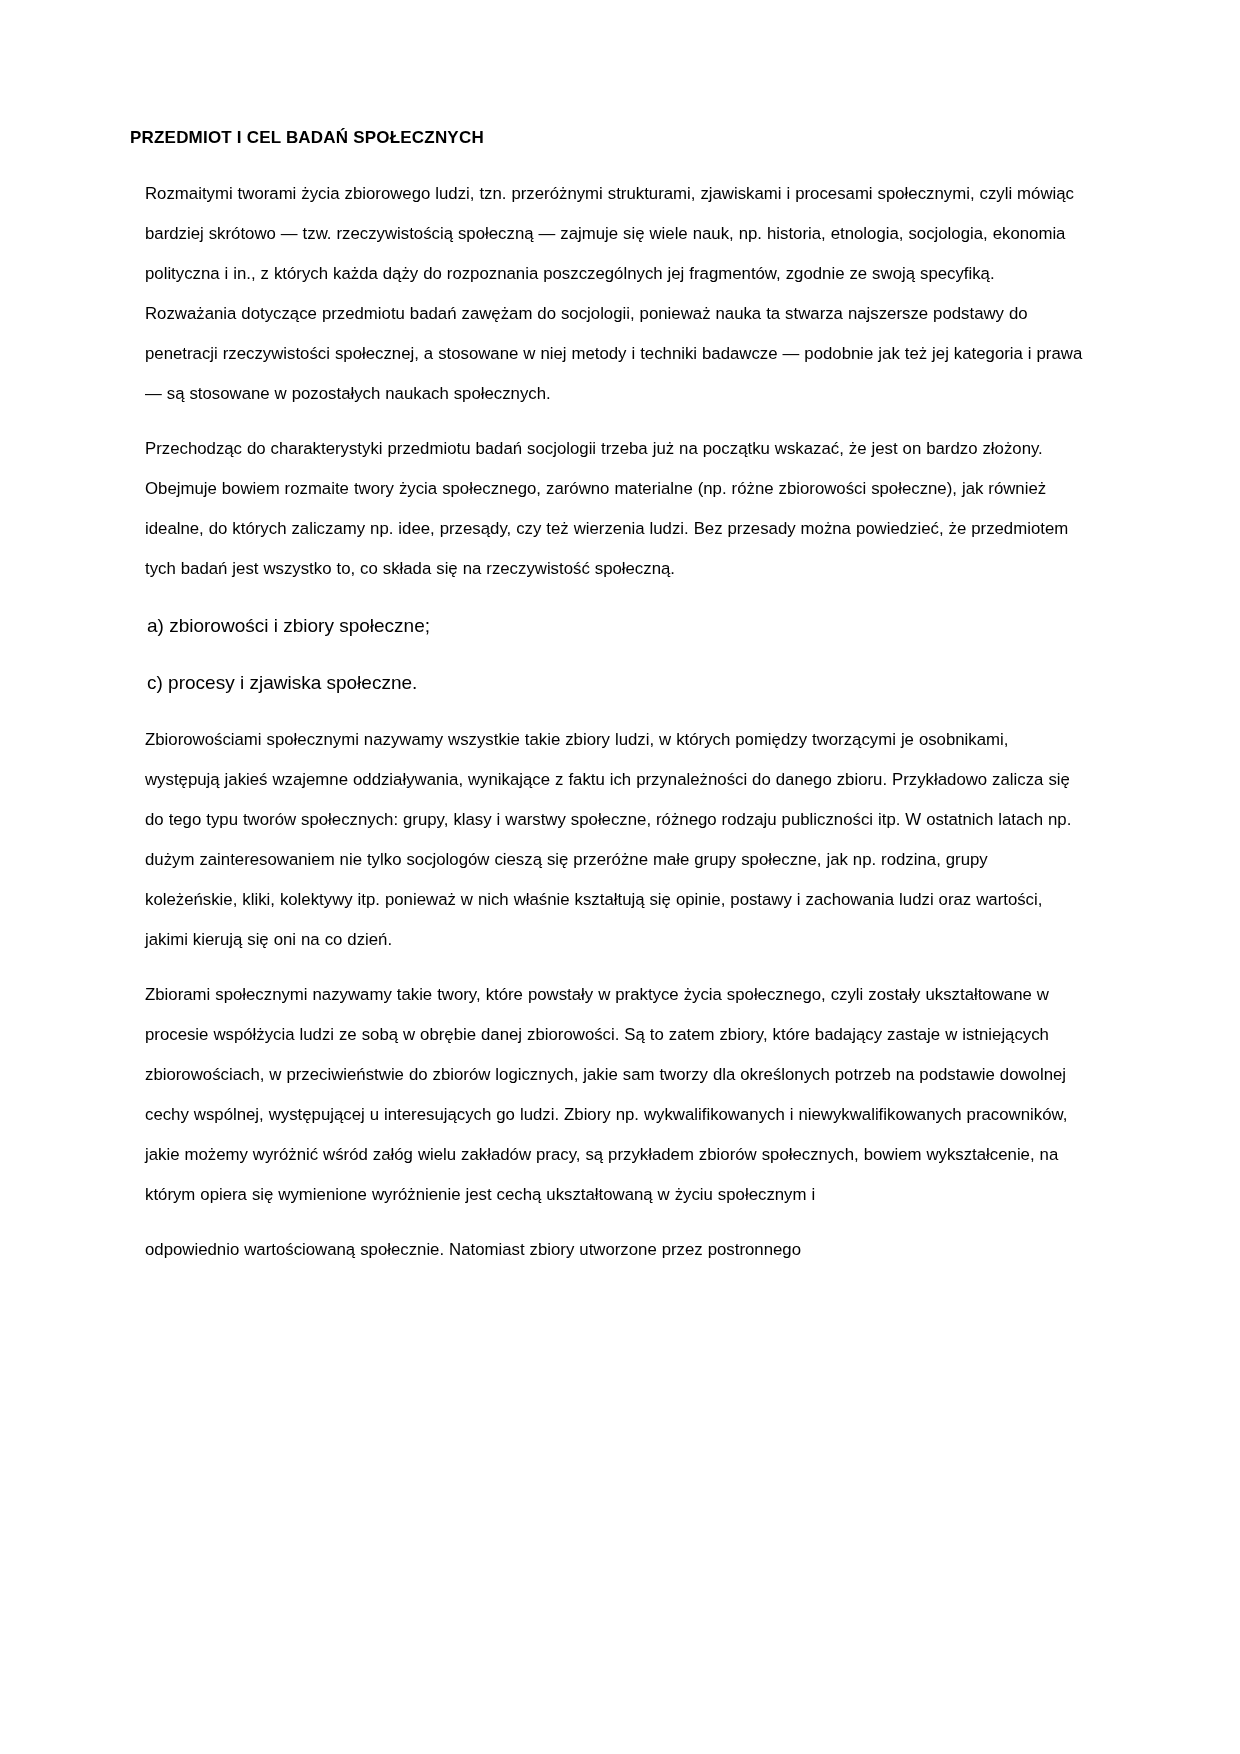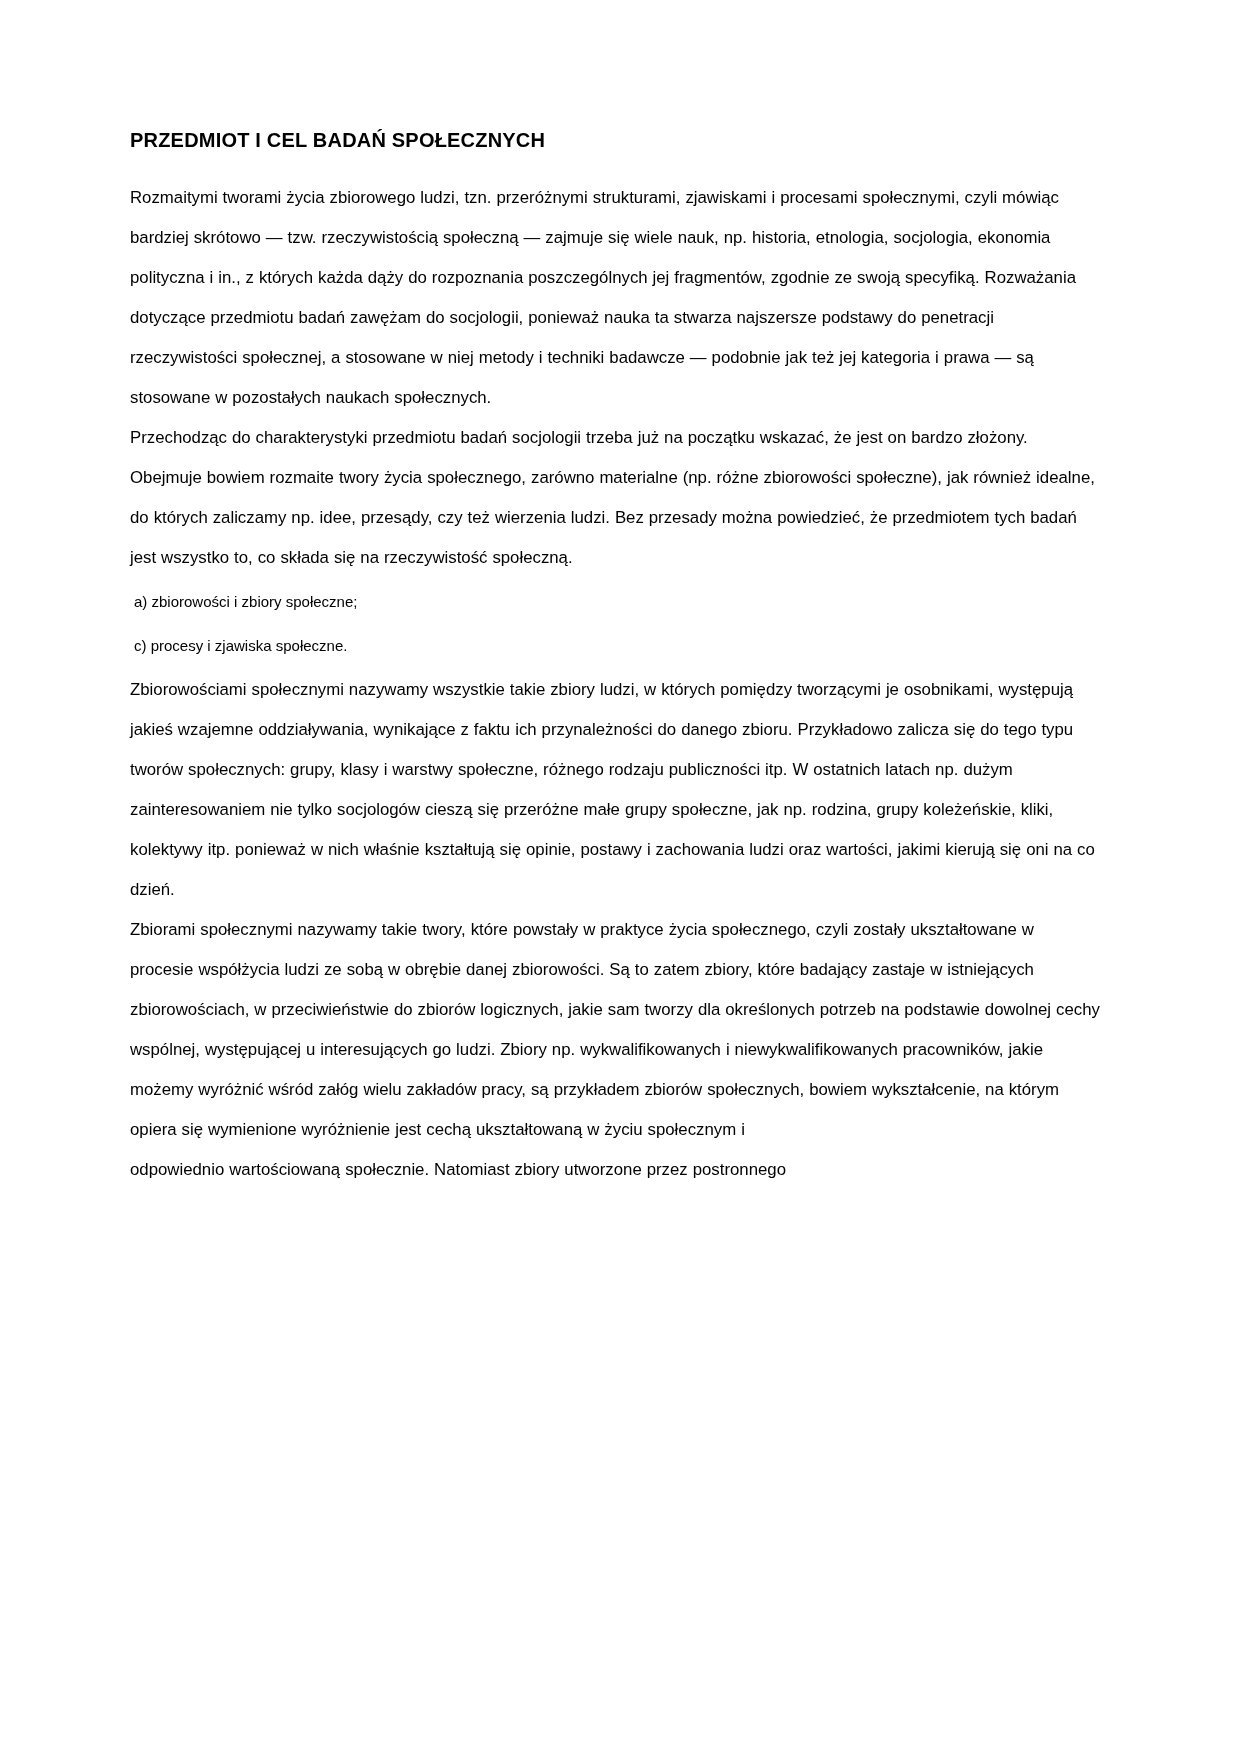--- a/index.html
+++ b/index.html
@@ -16,40 +16,40 @@
   }
   .page {
     position: relative;
     width: 1240px;
     height: 1754px;
     background: #ffffff;
     box-sizing: border-box;
     padding: 128px 140px 0 130px;
   }
   .doc-title {
-    font-size: 20px;
+    font-size: 17px;
     font-weight: bold;
     letter-spacing: 0.2px;
     margin: 0 0 26px 0;
     line-height: 1.2;
   }
   .para {
     font-size: 16.8px;
     line-height: 40px;
-    margin: 0;
+    margin: 15px;
     text-align: left;
     word-spacing: 0.3px;
   }
   .para + .para {
     margin-top: 0;
   }
   .list-line {
-    font-size: 15px;
+    font-size: 19px;
     line-height: 40px;
-    margin: 4px;
+    margin: 17px;
   }
 </style>
 </head>
 <body>
 
 <div class="page">
 
   <h1 class="doc-title">PRZEDMIOT I CEL BADAŃ SPOŁECZNYCH</h1>
 
   <p class="para">Rozmaitymi tworami życia zbiorowego ludzi, tzn. przeróżnymi strukturami, zjawiskami i procesami społecznymi, czyli mówiąc bardziej skrótowo — tzw. rzeczywistością społeczną — zajmuje się wiele nauk, np. historia, etnologia, socjologia, ekonomia polityczna i in., z których każda dąży do rozpoznania poszczególnych jej fragmentów, zgodnie ze swoją specyfiką. Rozważania dotyczące przedmiotu badań zawężam do socjologii, ponieważ nauka ta stwarza najszersze podstawy do penetracji rzeczywistości społecznej, a stosowane w niej metody i techniki badawcze — podobnie jak też jej kategoria i prawa — są stosowane w pozostałych naukach społecznych.</p>

